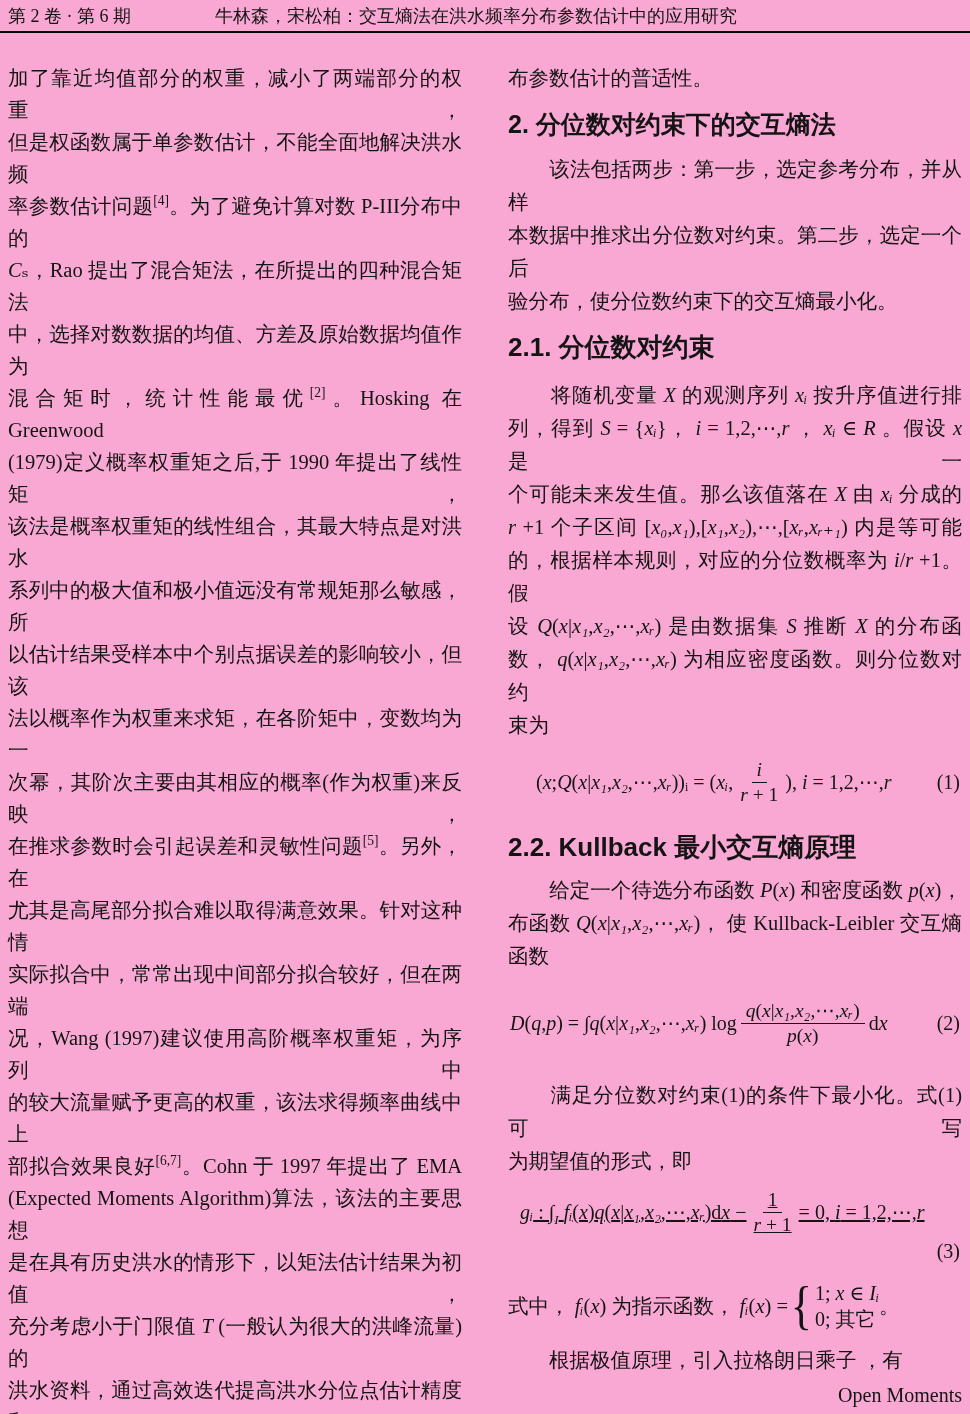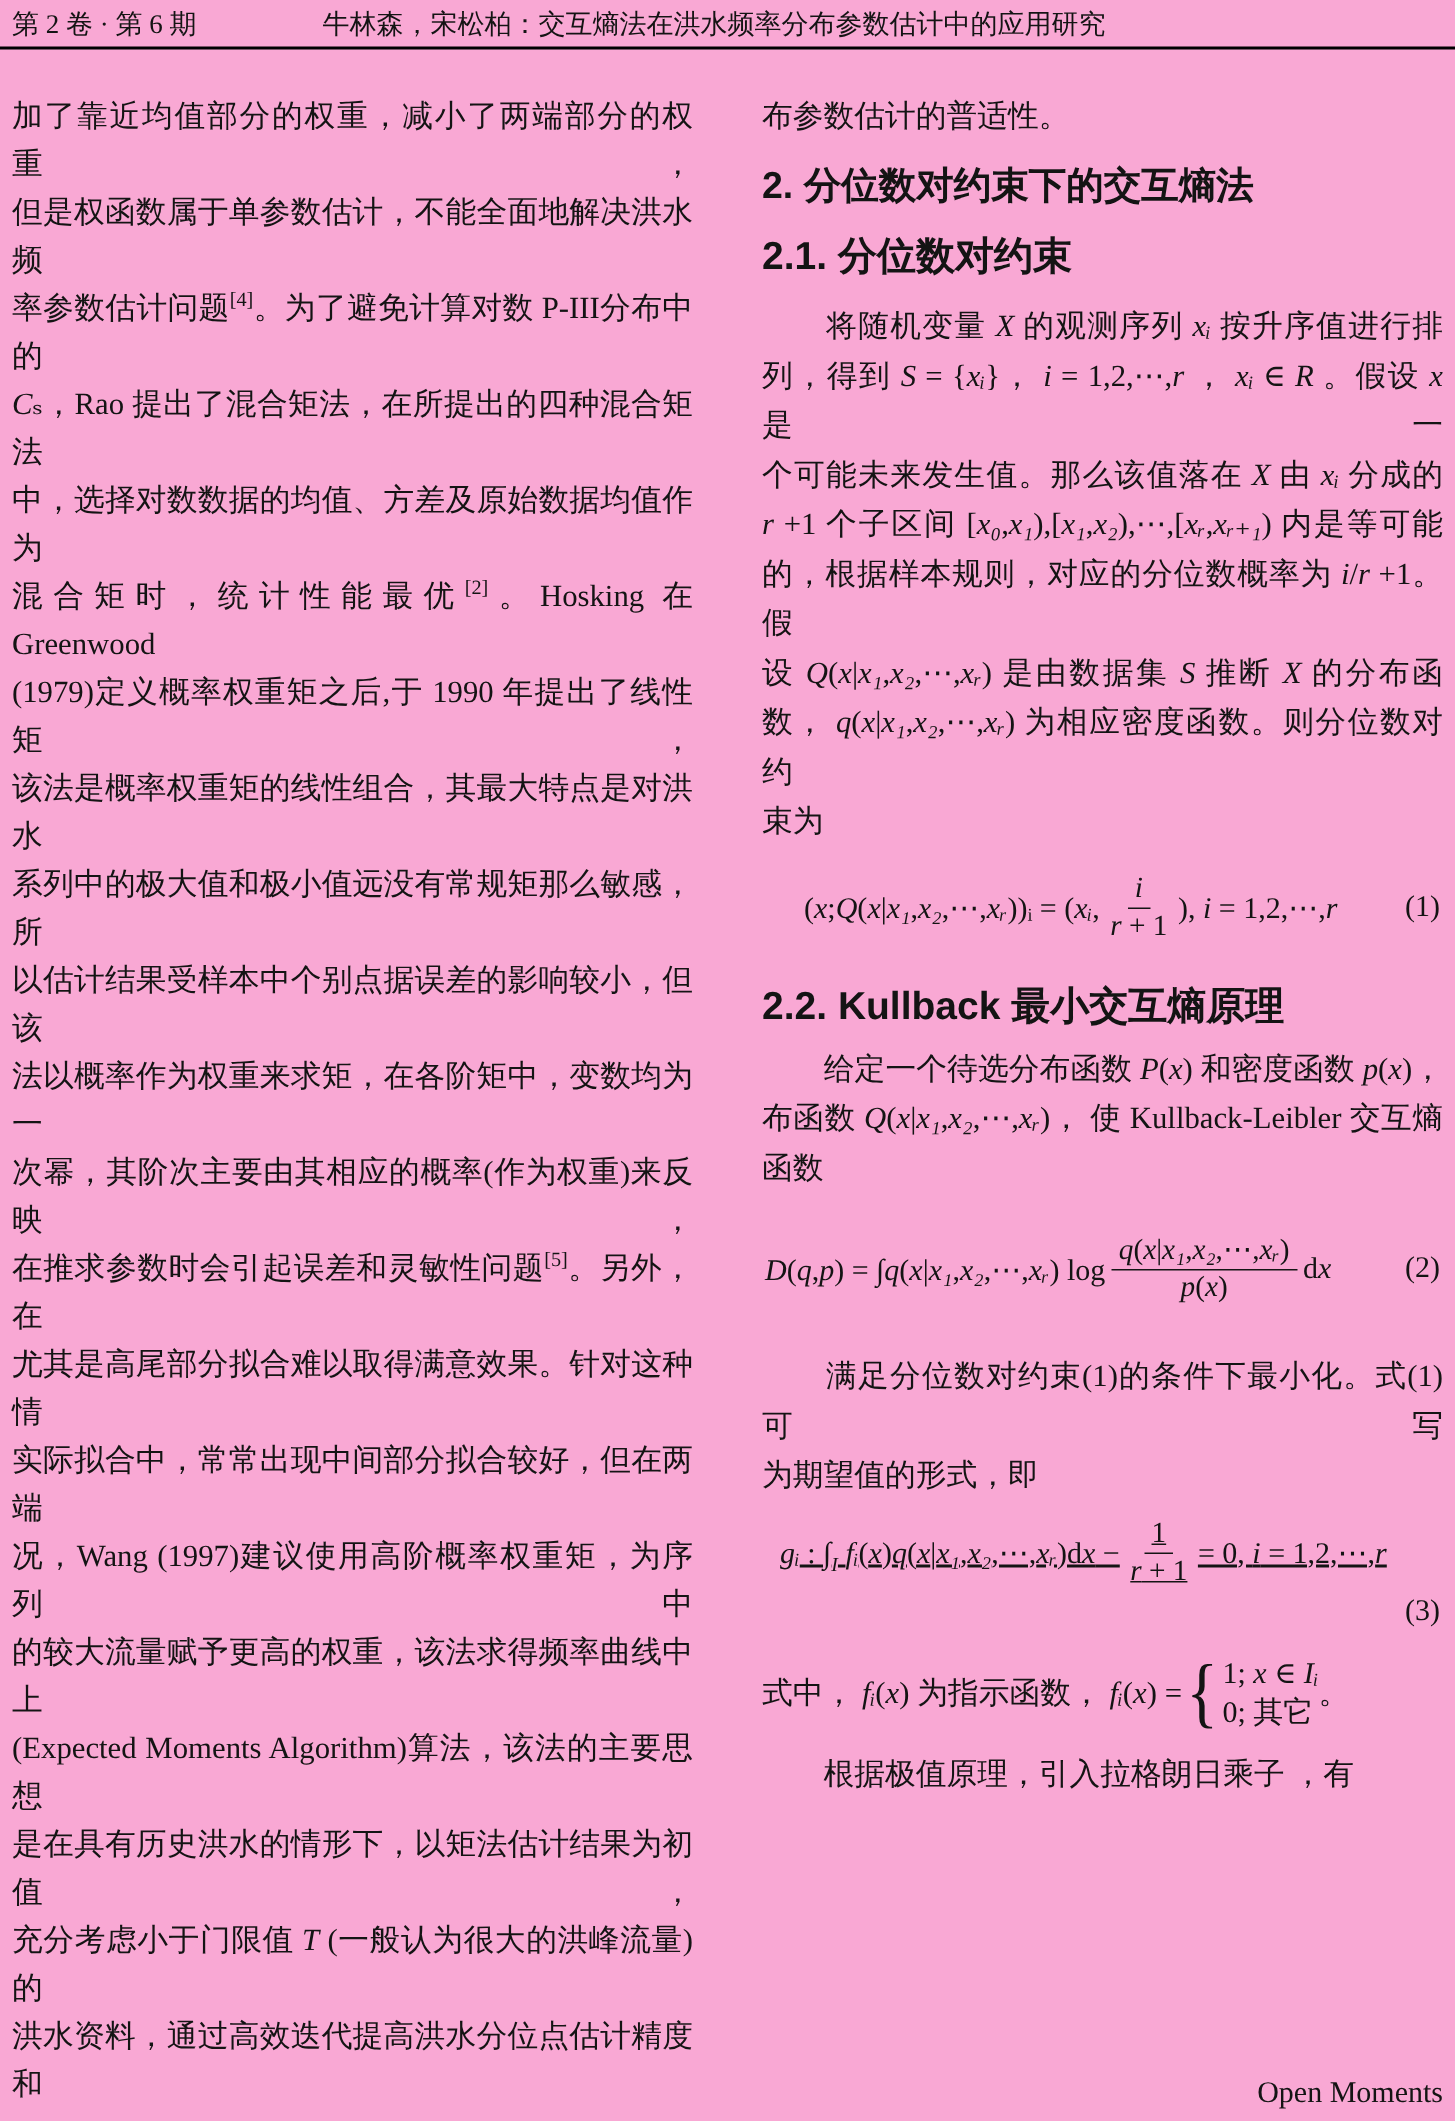--- a/index.html
+++ b/index.html
@@ -69,33 +69,39 @@
         <div class="tline rich">该法是概率权重矩的线性组合，其最大特点是对洪水</div>
         <div class="tline rich">系列中的极大值和极小值远没有常规矩那么敏感，所</div>
         <div class="tline rich">以估计结果受样本中个别点据误差的影响较小，但该</div>
         <div class="tline rich">法以概率作为权重来求矩，在各阶矩中，变数均为一</div>
         <div class="tline rich">次幂，其阶次主要由其相应的概率(作为权重)来反映，</div>
         <div class="tline rich">在推求参数时会引起误差和灵敏性问题<sup>[5]</sup>。另外，在</div>
         <div class="tline rich">尤其是高尾部分拟合难以取得满意效果。针对这种情</div>
         <div class="tline rich">实际拟合中，常常出现中间部分拟合较好，但在两端</div>
         <div class="tline rich">况，Wang (1997)建议使用高阶概率权重矩，为序列中</div>
         <div class="tline rich">的较大流量赋予更高的权重，该法求得频率曲线中上</div>
+        <div class="tline rich">部拟合效果良好<sup>[6,7]</sup>。Cohn 于 1997 年提出了 EMA</div>
         <div class="tline rich">(Expected Moments Algorithm)算法，该法的主要思想</div>
         <div class="tline rich">是在具有历史洪水的情形下，以矩法估计结果为初值，</div>
         <div class="tline rich">充分考虑小于门限值 <i>T</i> (一般认为很大的洪峰流量)的</div>
         <div class="tline rich">洪水资料，通过高效迭代提高洪水分位点估计精度和</div>
       </div>
 
   </div>
 
   <div class="col col-right">
     <div class="tline rich tl-left">布参数估计的普适性。</div>
 
     <div class="h2x">2. 分位数对约束下的交互熵法</div>
 
+    <div class="para m1">
+        <div class="tline rich">　　该法包括两步：第一步，选定参考分布，并从样</div>
+        <div class="tline rich">本数据中推求出分位数对约束。第二步，选定一个后</div>
+        <div class="tline rich tl-left">验分布，使分位数约束下的交互熵最小化。</div>
+      </div>
 
     <div class="h3x">2.1. 分位数对约束</div>
 
     <div class="para m2">
         <div class="tline rich">　　将随机变量 <i>X</i> 的观测序列 <i>xᵢ</i> 按升序值进行排</div>
         <div class="tline rich">列，得到 <i>S</i> = {<i>xᵢ</i>}， <i>i</i> = 1,2,⋯,<i>r</i> ， <i>xᵢ</i> ∈ <i>R</i> 。假设 <i>x</i> 是一</div>
         <div class="tline rich">个可能未来发生值。那么该值落在 <i>X</i> 由 <i>xᵢ</i> 分成的</div>
         <div class="tline rich"><i>r</i> +1 个子区间 [<i>x₀</i>,<i>x₁</i>),[<i>x₁</i>,<i>x₂</i>),⋯,[<i>xᵣ</i>,<i>xᵣ₊₁</i>) 内是等可能</div>
         <div class="tline rich">的，根据样本规则，对应的分位数概率为 <i>i</i>/<i>r</i> +1。假</div>
         <div class="tline rich">设 <i>Q</i>(<i>x</i>|<i>x₁</i>,<i>x₂</i>,⋯,<i>xᵣ</i>) 是由数据集 <i>S</i> 推断 <i>X</i> 的分布函</div>

